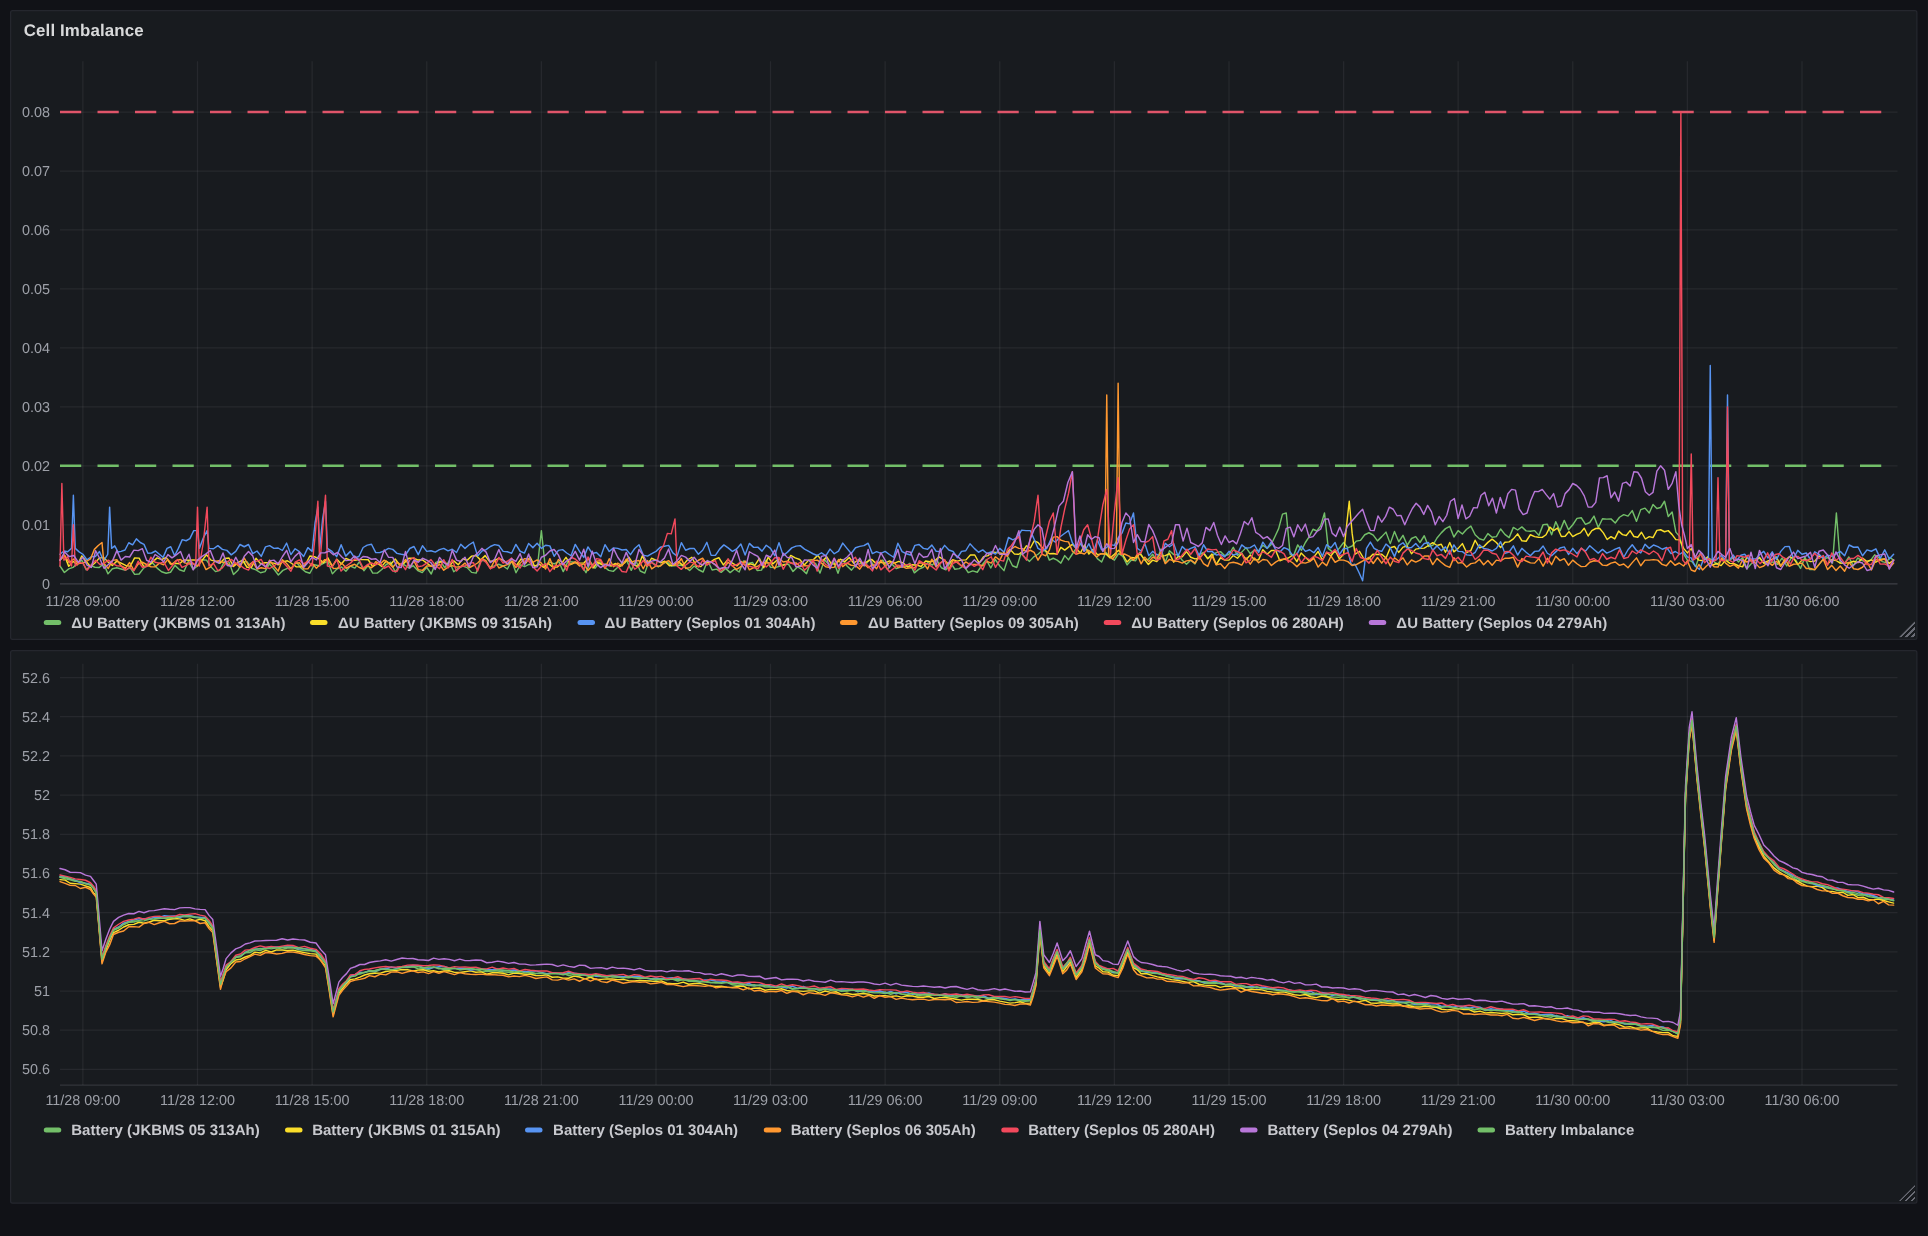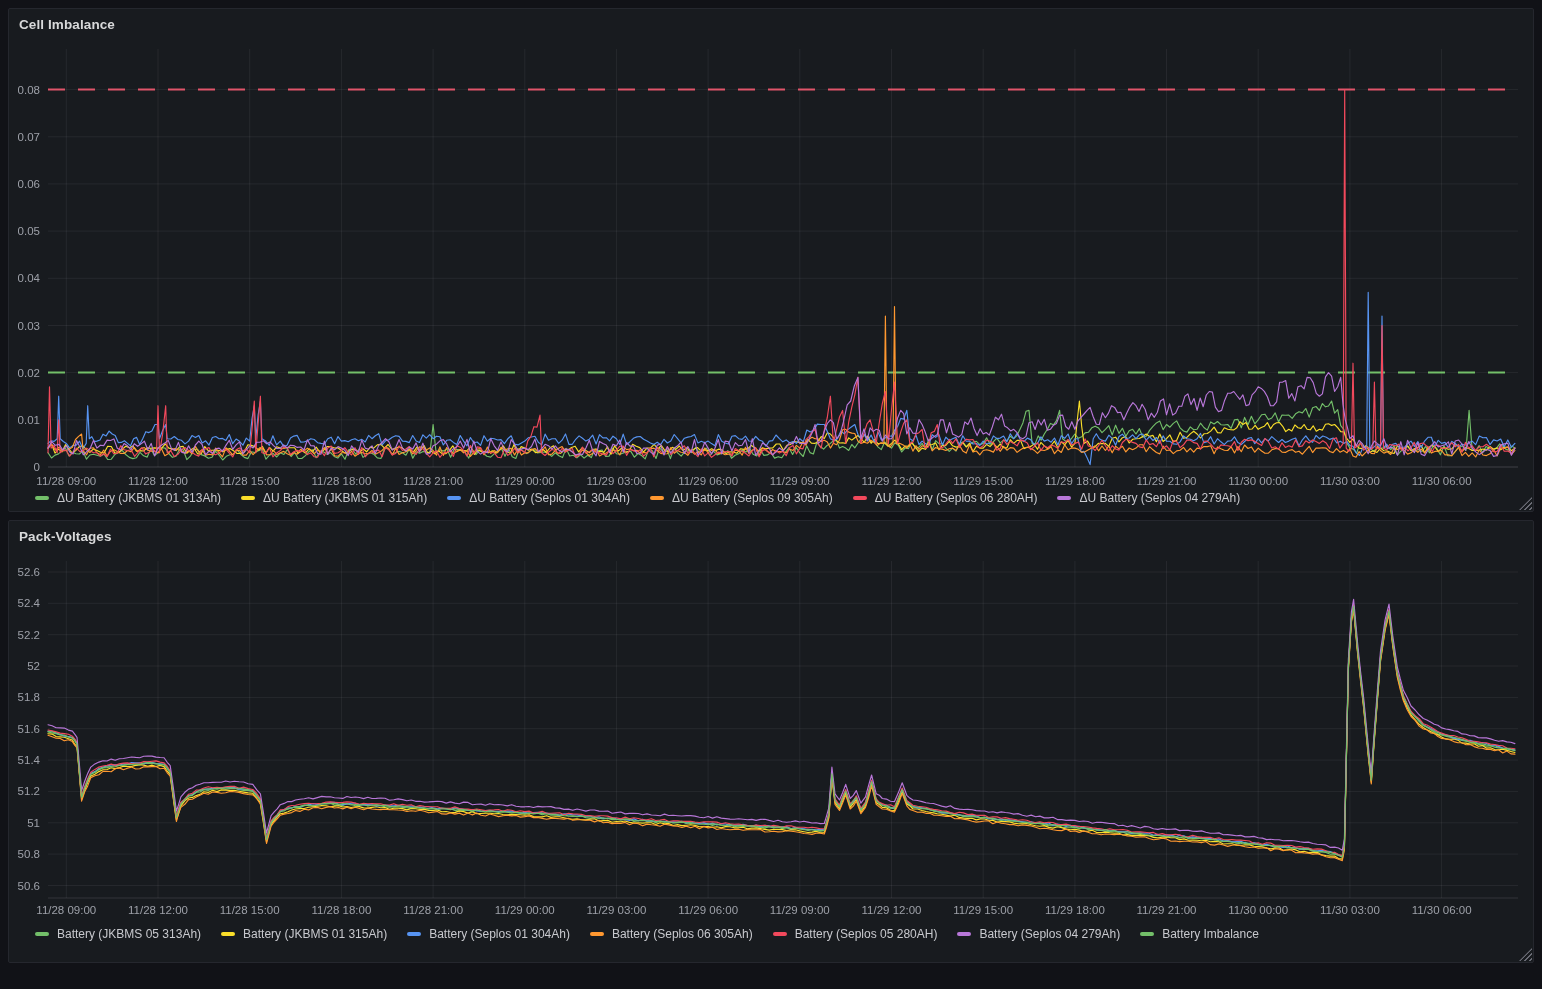--- a/index.html
+++ b/index.html
@@ -19,21 +19,21 @@
   .panel-title{
     height:30px;flex:0 0 30px;display:flex;align-items:center;justify-content:flex-start;
     padding:0 10px;font-size:13.5px;font-weight:600;color:#d8d9da;letter-spacing:.1px;
     cursor:pointer;
   }
   .chart-svg{display:block;}
   .legend{
     display:flex;flex-wrap:wrap;align-items:center;
     padding:1px 8px 6px 26px;gap:4px 20px;overflow:hidden;
   }
-  .legend-item{display:flex;align-items:center;gap:8px;font-size:12px;color:#c8c9ce;cursor:pointer;white-space:nowrap;}
+  .legend-item{display:flex;align-items:center;gap:8px;font-size:12px;color:#c8c9ce;cursor:pointer;white-space:nowrap;font-weight:bold;}
   .legend-swatch{width:14px;height:4px;border-radius:2px;flex:0 0 14px;}
   .resize-handle{
     position:absolute;right:1px;bottom:1px;width:13px;height:13px;cursor:nwse-resize;
     background:repeating-linear-gradient(135deg, rgba(204,204,220,0) 0 2px, rgba(204,204,220,0.45) 2px 3.4px);
     clip-path:polygon(100% 0, 100% 100%, 0 100%);
   }
 </style>
 </head>
 <body>
 
@@ -102,21 +102,21 @@
         <text x="31" y="101.8" text-anchor="end" fill="#9da0a8" font-size="11.5">0.07</text>
         <text x="31" y="54.6" text-anchor="end" fill="#9da0a8" font-size="11.5">0.08</text>
       </svg>
     <div id="legend-0" class="legend">
         <div class="legend-item">
           <span class="legend-swatch" style="background: rgb(115, 191, 105);"></span>
           <span>ΔU Battery (JKBMS 01 313Ah)</span>
         </div>
         <div class="legend-item">
           <span class="legend-swatch" style="background: rgb(250, 222, 42);"></span>
-          <span>ΔU Battery (JKBMS 01 315Ah)</span>
+          <span>ΔU Battery (JKBMS 09 315Ah)</span>
         </div>
         <div class="legend-item">
           <span class="legend-swatch" style="background: rgb(87, 148, 242);"></span>
           <span>ΔU Battery (Seplos 01 304Ah)</span>
         </div>
         <div class="legend-item">
           <span class="legend-swatch" style="background: rgb(255, 152, 48);"></span>
           <span>ΔU Battery (Seplos 09 305Ah)</span>
         </div>
         <div class="legend-item">
@@ -125,21 +125,20 @@
         </div>
         <div class="legend-item">
           <span class="legend-swatch" style="background: rgb(184, 119, 217);"></span>
           <span>ΔU Battery (Seplos 04 279Ah)</span>
         </div>
       </div>
     <div class="resize-handle"></div>
   </div>
 
   <div class="panel panel-pack-voltages">
-    <div class="panel-title">Pack-Voltages</div>
     <svg id="chart-1" class="chart-svg" width="1524" height="375">
         <line x1="57.3" x2="57.3" y1="10" y2="347" stroke="rgba(204,204,220,0.08)" stroke-width="1"></line>
         <line x1="149.0" x2="149.0" y1="10" y2="347" stroke="rgba(204,204,220,0.08)" stroke-width="1"></line>
         <line x1="240.7" x2="240.7" y1="10" y2="347" stroke="rgba(204,204,220,0.08)" stroke-width="1"></line>
         <line x1="332.4" x2="332.4" y1="10" y2="347" stroke="rgba(204,204,220,0.08)" stroke-width="1"></line>
         <line x1="424.1" x2="424.1" y1="10" y2="347" stroke="rgba(204,204,220,0.08)" stroke-width="1"></line>
         <line x1="515.8" x2="515.8" y1="10" y2="347" stroke="rgba(204,204,220,0.08)" stroke-width="1"></line>
         <line x1="607.4" x2="607.4" y1="10" y2="347" stroke="rgba(204,204,220,0.08)" stroke-width="1"></line>
         <line x1="699.1" x2="699.1" y1="10" y2="347" stroke="rgba(204,204,220,0.08)" stroke-width="1"></line>
         <line x1="790.8" x2="790.8" y1="10" y2="347" stroke="rgba(204,204,220,0.08)" stroke-width="1"></line>

